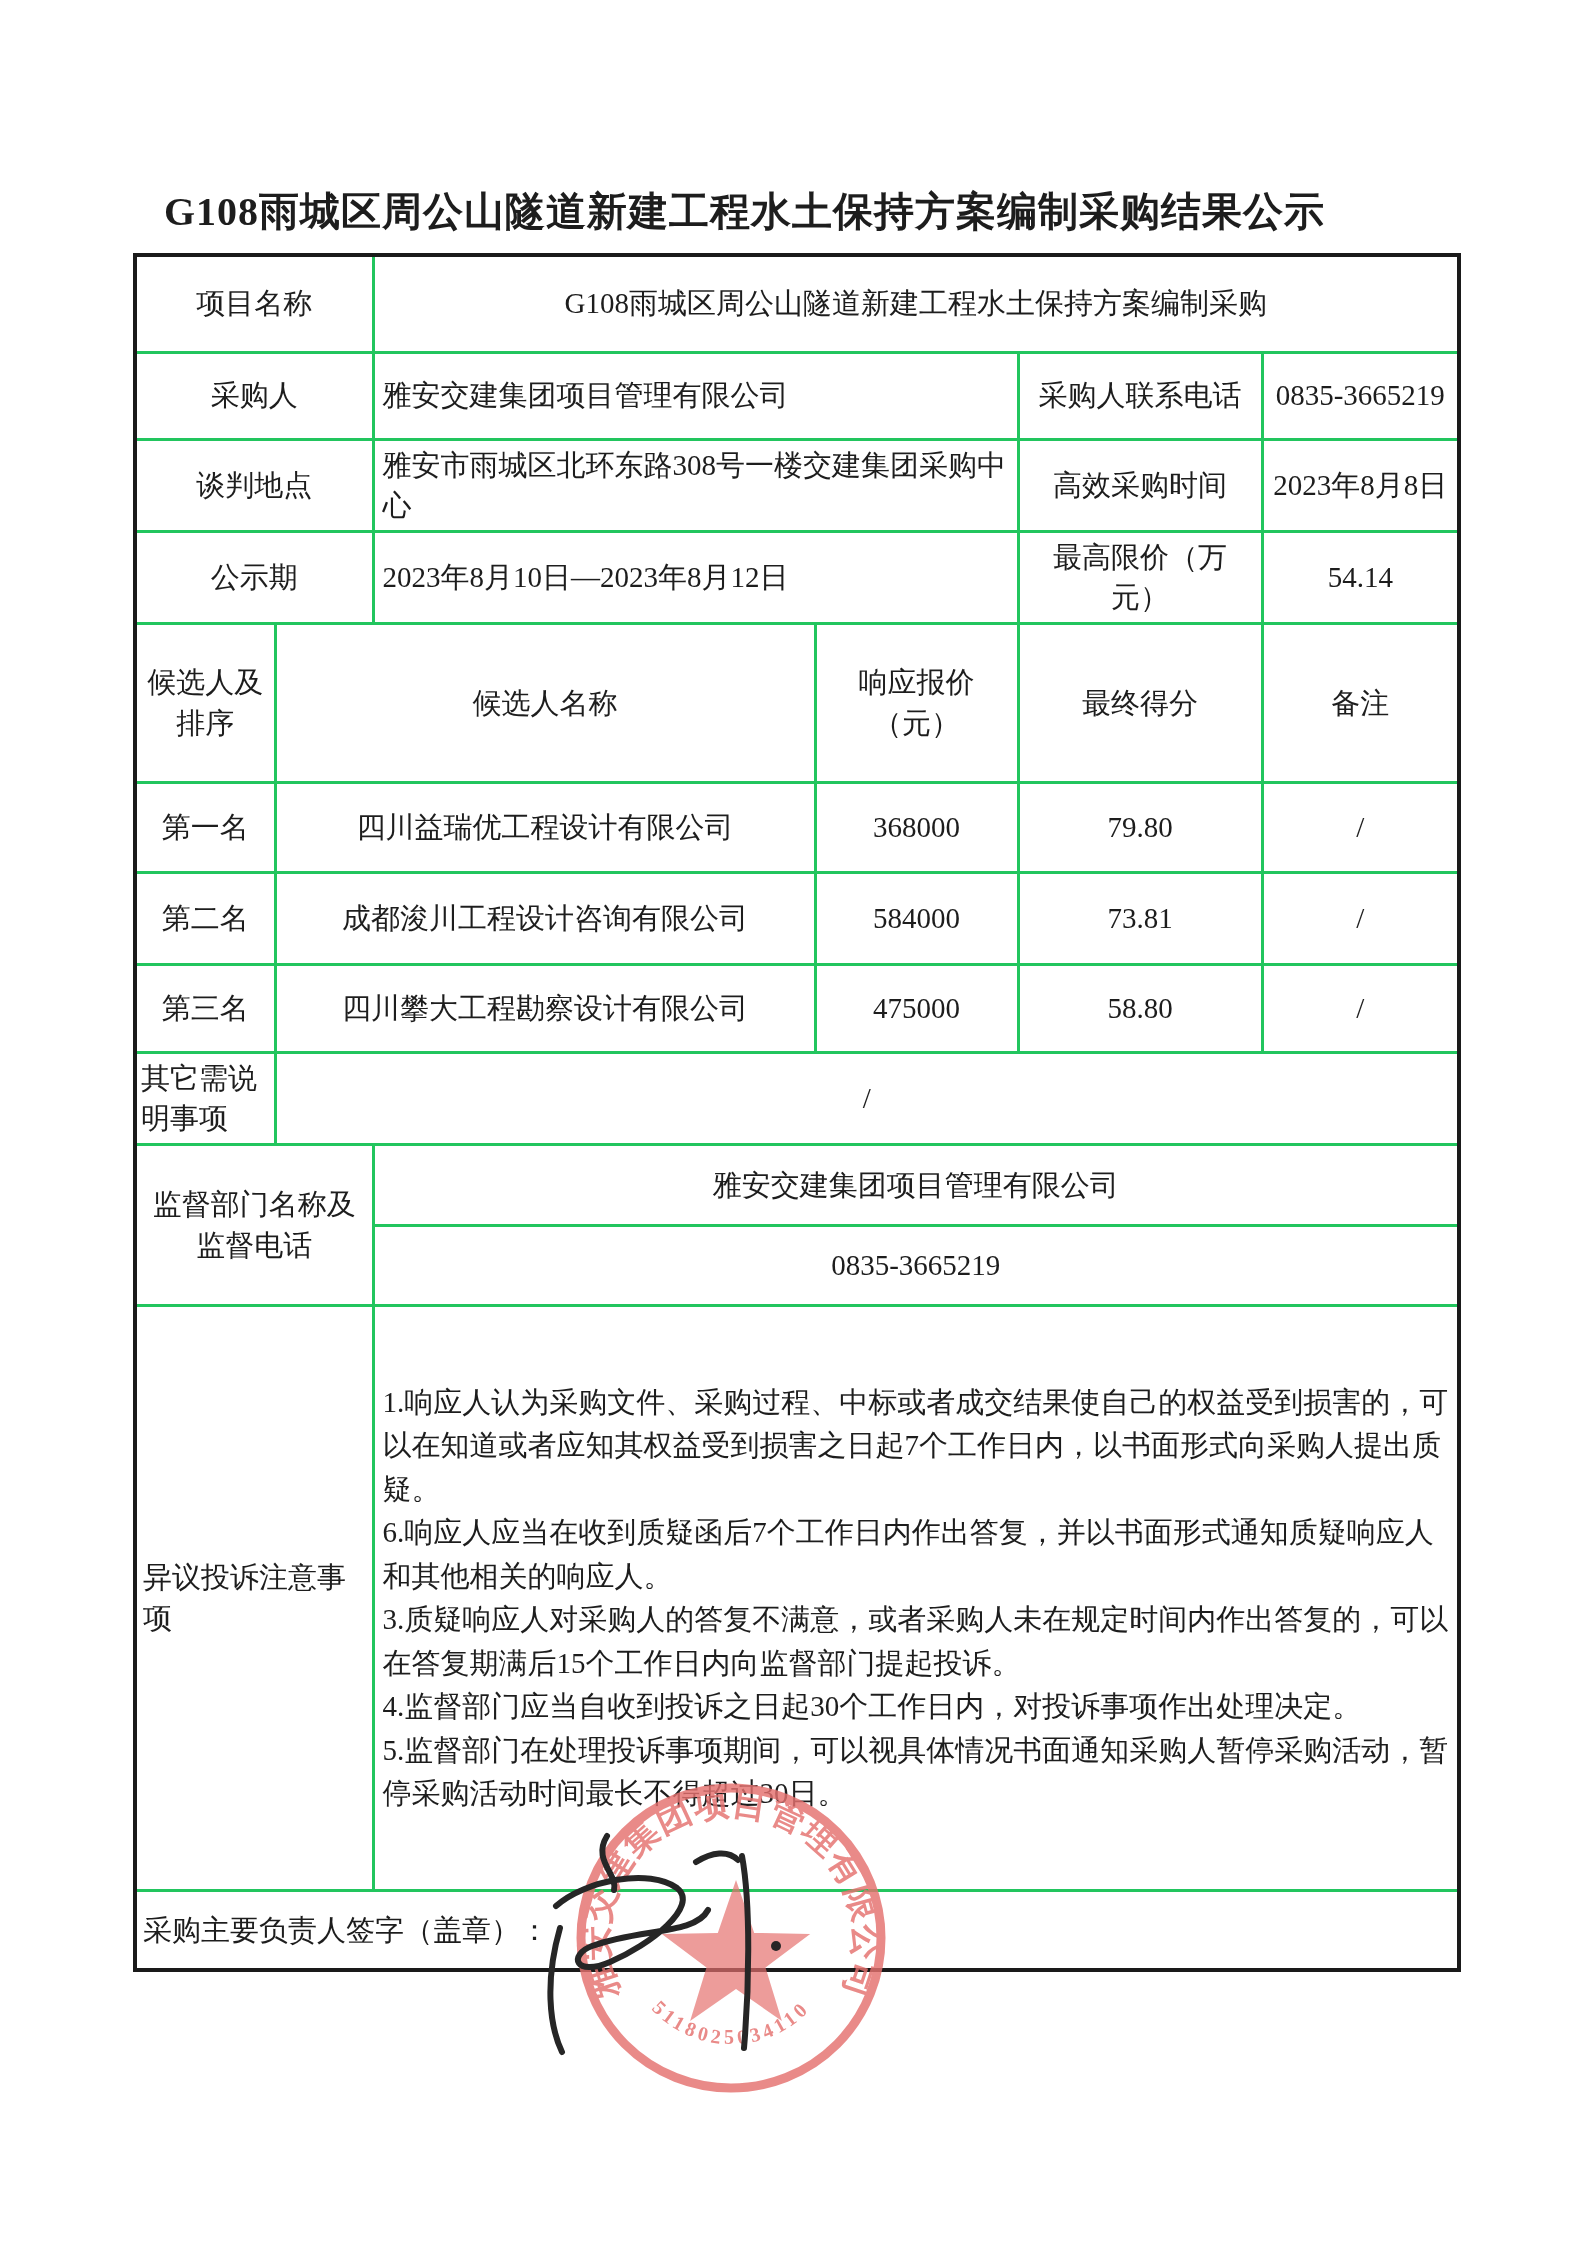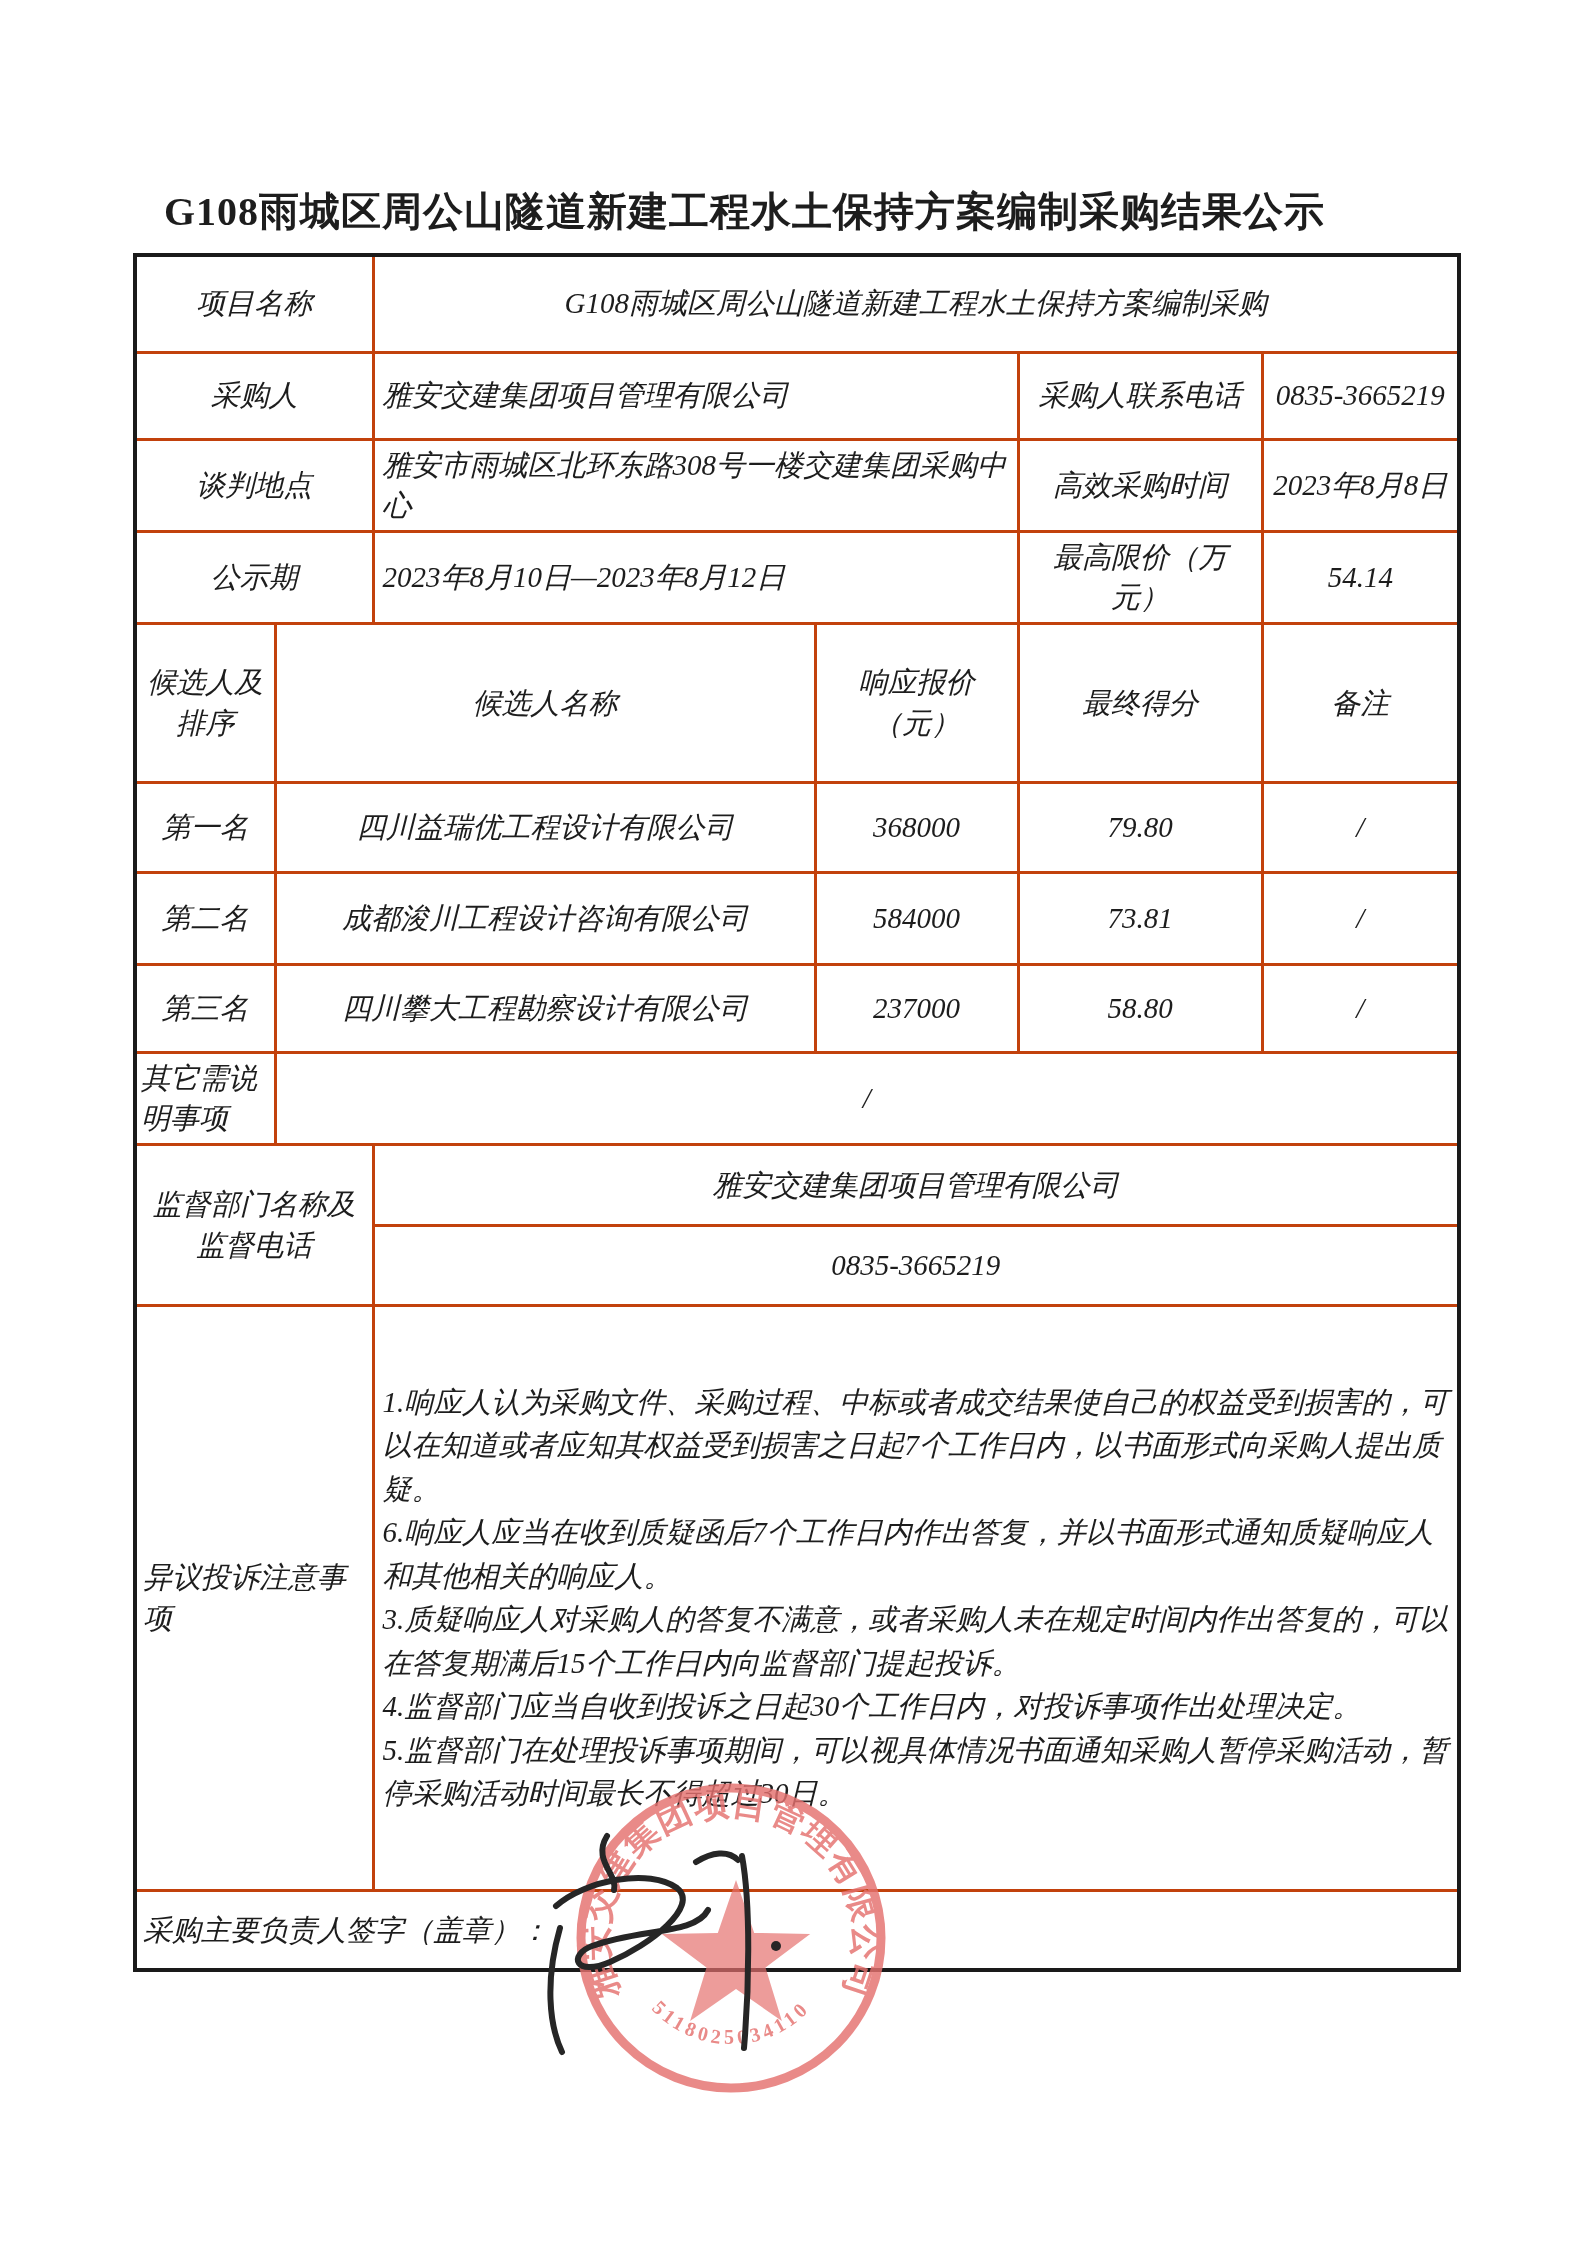--- a/index.html
+++ b/index.html
@@ -17,26 +17,25 @@
     font-size:40px;font-weight:700;letter-spacing:1px;
     margin:0;
   }
   table.doc{
     position:absolute;left:133px;top:253px;
     width:1324px;
     border-collapse:collapse;table-layout:fixed;
     border:4px solid #1a1a1a;
   }
   table.doc td{
-    border:3px solid #c2410c;
+    border:3px solid #22c55e;
     font-size:29px;line-height:1.4;
     padding:4px 8px;
     vertical-align:middle;
     word-break:break-all;
-    font-style:italic;
   }
   .c{text-align:center;}
   .l{text-align:left;}
   .pre{white-space:pre-line;}
   .pad-l{padding-left:10px;}
   tr.r1{height:97px}  tr.r2{height:87px}  tr.r3{height:81px}
   tr.r4{height:85px}  tr.r5{height:159px} tr.r6{height:90px}
   tr.r7{height:92px}  tr.r8{height:88px}  tr.r9{height:79px}
   tr.r10{height:81px} tr.r11{height:80px} tr.r12{height:585px}
   tr.r13{height:79px}
@@ -108,21 +107,21 @@
       <tr class="r7">
         <td class="c">第二名</td>
         <td colspan="2" class="c">成都浚川工程设计咨询有限公司</td>
         <td class="c">584000</td>
         <td class="c">73.81</td>
         <td class="c">/</td>
       </tr>
       <tr class="r8">
         <td class="c">第三名</td>
         <td colspan="2" class="c">四川攀大工程勘察设计有限公司</td>
-        <td class="c">237000</td>
+        <td class="c">475000</td>
         <td class="c">58.80</td>
         <td class="c">/</td>
       </tr>
       <tr class="r9">
         <td class="l pre" style="padding:4px 4px;">其它需说
 明事项</td>
         <td colspan="5" class="c">/</td>
       </tr>
       <tr class="r10">
         <td colspan="2" rowspan="2" class="c pre">监督部门名称及

